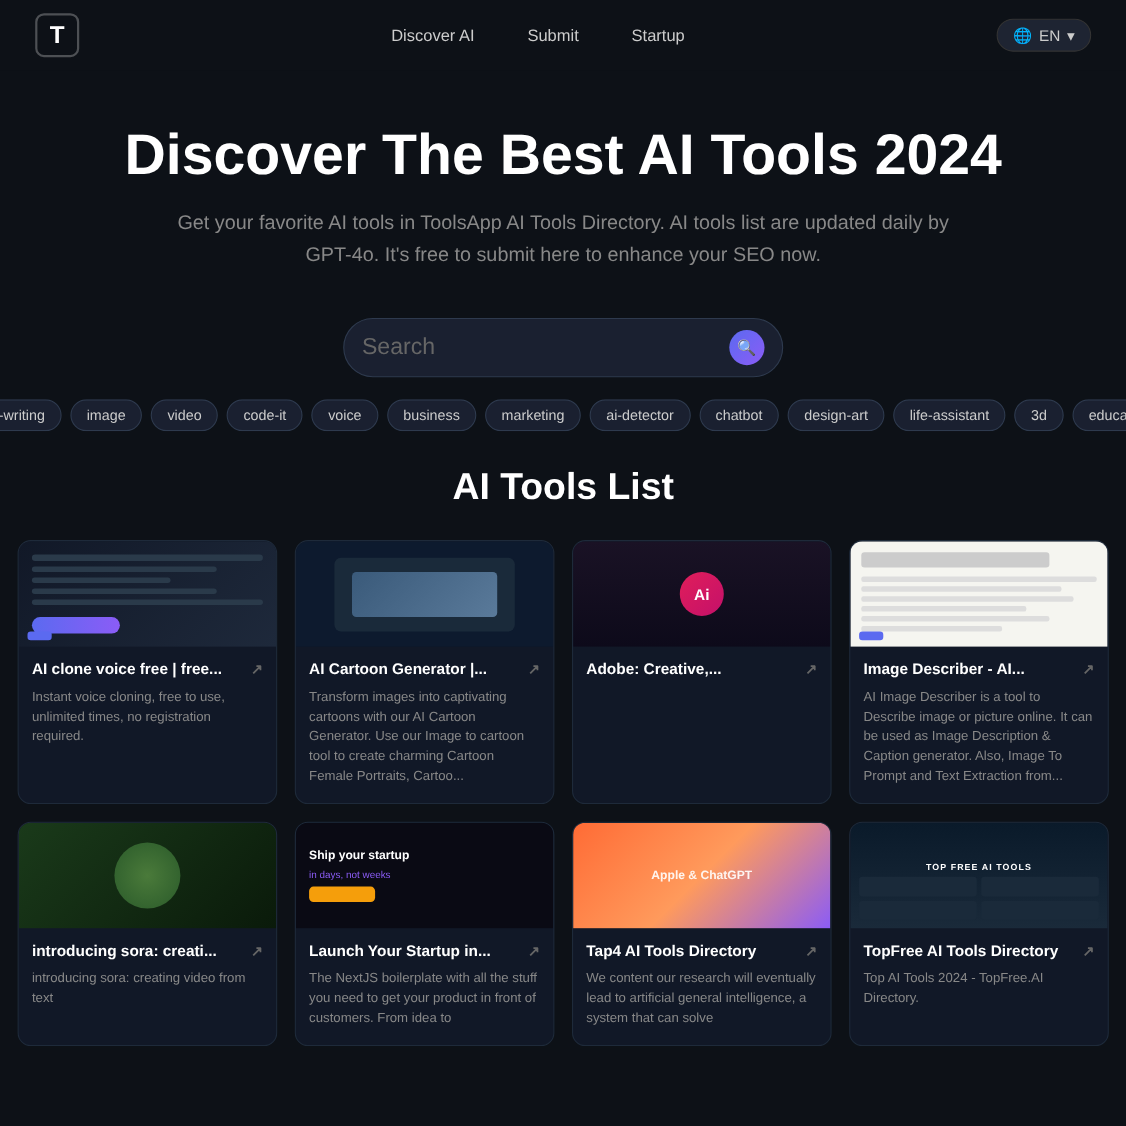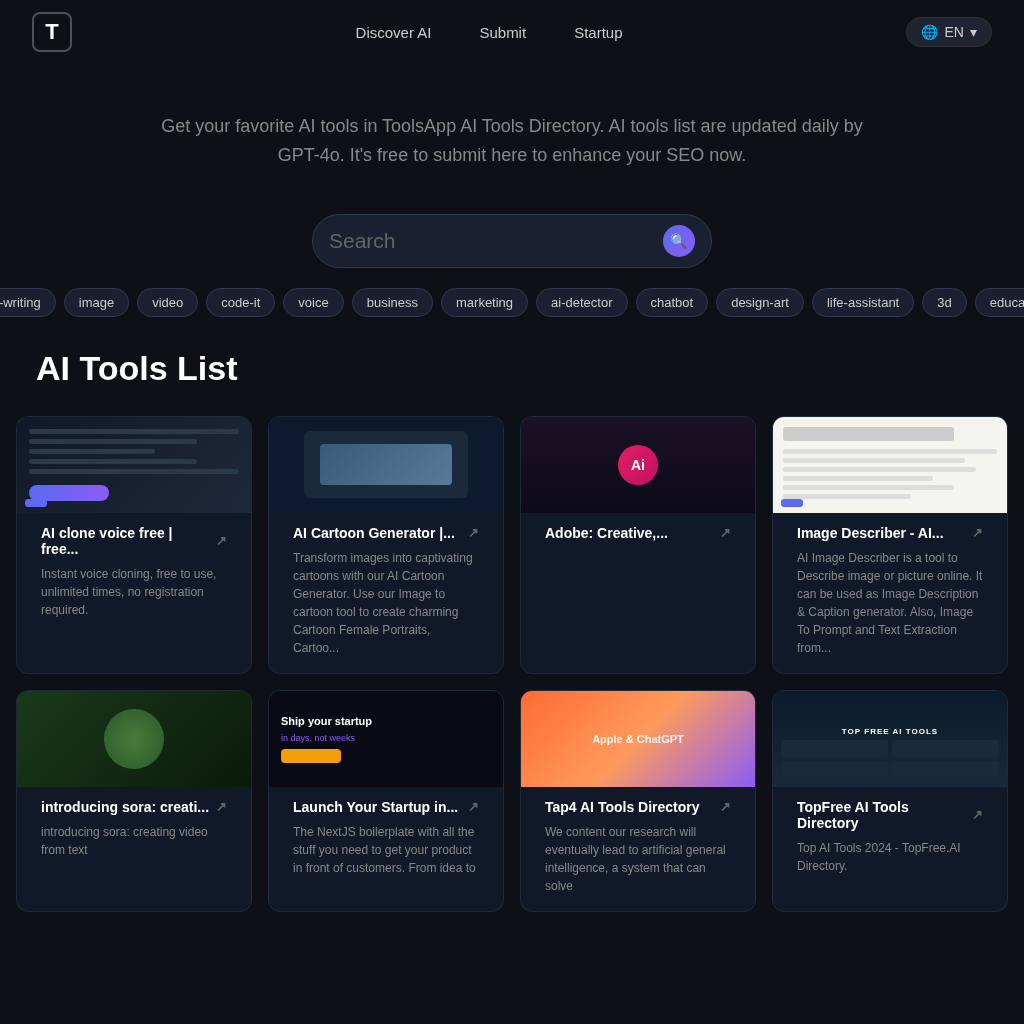--- a/index.html
+++ b/index.html
@@ -129,25 +129,25 @@
       border-radius: 20px;
       padding: 6px 14px;
       font-size: 13px;
       color: #ccc;
       cursor: pointer;
       white-space: nowrap;
     }
 
     
     .section-title {
+      text-align: center;
       font-size: 34px;
       font-weight: 600;
       color: #fff;
       margin-bottom: 28px;
-      padding-left: 36px;
     }
 
     
     .tools-grid {
       display: grid;
       grid-template-columns: repeat(4, 1fr);
       gap: 16px;
       padding: 0 16px 32px;
     }
     .tool-card {
@@ -172,21 +172,21 @@
       position: absolute;
       bottom: 6px;
       left: 8px;
       width: 22px;
       height: 8px;
       background: #5b6af0;
       border-radius: 3px;
     }
 
     .tool-card-body {
-      padding: 12px 24px 16px;
+      padding: 12px 12px 16px;
     }
     .tool-card-title {
       display: flex;
       align-items: center;
       justify-content: space-between;
       font-size: 14px;
       font-weight: 600;
       color: #fff;
       margin-bottom: 8px;
     }
@@ -392,20 +392,21 @@
     <a href="#">Startup</a>
   </div>
   <div class="nav-lang">
     <span>🌐</span>
     <span>EN</span>
     <span>▾</span>
   </div>
 </nav>
 
 <div class="hero">
+  <h1>Discover The Best AI Tools 2024</h1>
   <p>Get your favorite AI tools in ToolsApp AI Tools Directory. AI tools list are updated daily by GPT-4o. It's free to submit here to enhance your SEO now.</p>
 </div>
 
 <div class="search-bar">
   <input type="text" placeholder="Search" style="">
   <button class="search-btn">
     <span>🔍</span>
   </button>
 </div>
 

